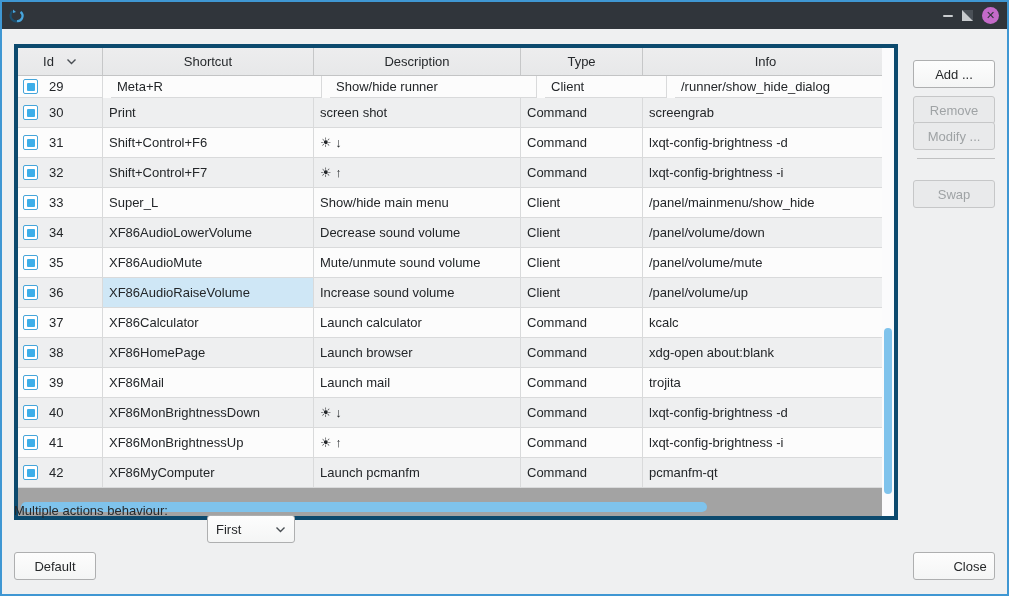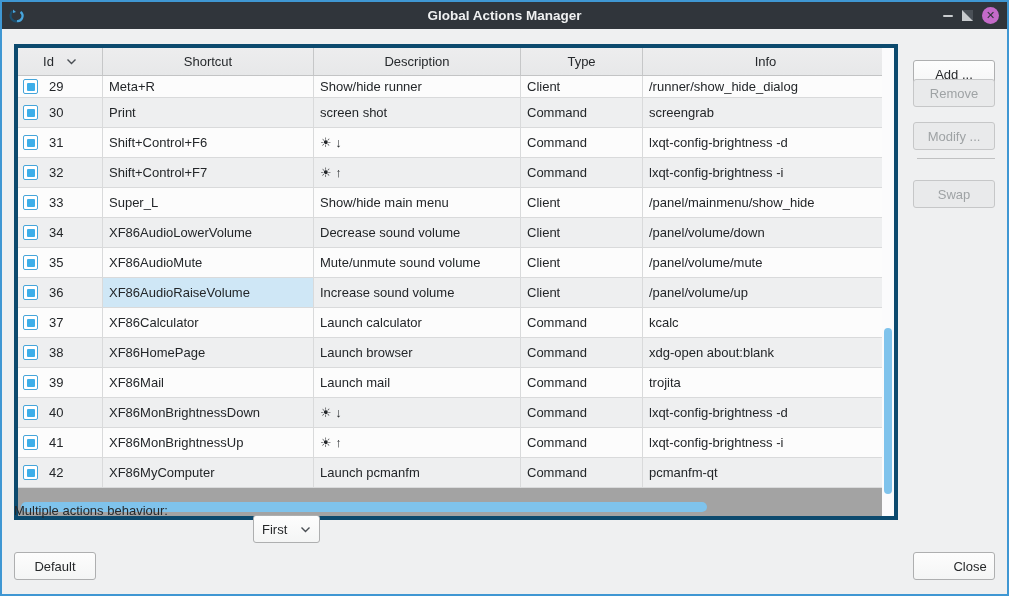--- a/index.html
+++ b/index.html
@@ -21,21 +21,21 @@
     border:4px solid #0c4a6e;background:#a3a3a3;box-sizing:border-box;overflow:hidden;}
   .thead{display:grid;grid-template-columns:85px 211px 207px 122px 1fr;height:28px;width:870px;
     background:linear-gradient(#ededee,#e7e8e9);border-bottom:1px solid #c3c4c5;box-sizing:border-box;}
   .th{display:flex;align-items:center;justify-content:center;font-size:13px;color:#26292c;
     border-right:1px solid #c6c7c8;gap:12px;box-sizing:border-box;}
   .th:last-child{border-right:none;}
   .tbody{width:870px;}
   .row{display:grid;grid-template-columns:85px 211px 207px 122px 1fr;height:30px;
     background:#fcfcfc;box-sizing:border-box;}
   .row.alt{background:#eeeff0;}
-  .row.clipped{height:22px;}
+  .row.clipped{height:22px;gap:8px;}
   .cell{display:flex;align-items:center;font-size:13px;color:#232629;
     border-right:1px solid #d9dadb;border-bottom:1px solid #d9dadb;
     padding-left:6px;box-sizing:border-box;white-space:nowrap;overflow:hidden;}
   .cell:last-child{border-right:none;}
   .row.clipped .cell{align-items:flex-end;padding-bottom:3px;}
   .cell.selected{background:#cfe7f6;}
   .id-cell{padding-left:5px;}
   .id-num{margin-left:11px;}
   .checkbox{width:13px;height:13px;border:1px solid #45a5da;border-radius:2px;background:#ffffff;
     display:inline-flex;align-items:center;justify-content:center;flex:0 0 auto;}
@@ -45,37 +45,36 @@
   .vthumb{position:absolute;left:2px;width:8px;top:280px;height:166px;background:#7fc3ec;border-radius:4px;}
   .hthumb{position:absolute;left:3px;bottom:4px;width:686px;height:10px;background:#7fc3ec;border-radius:5px;}
   
   .btn{position:absolute;width:82px;height:28px;border:1px solid #aeafb0;border-radius:3px;
     background:linear-gradient(#fdfdfd,#f4f5f5);font-size:13px;color:#26282a;
     font-family:inherit;display:flex;align-items:center;justify-content:center;box-sizing:border-box;}
   .btn.disabled{background:#e9eaeb;border-color:#c6c7c8;color:#9fa3a5;}
   .side-sep{position:absolute;left:915px;width:78px;height:1px;background:#c0c1c2;top:156px;}
   
   .behaviour-label{position:absolute;left:12px;top:501px;font-size:13px;color:#26292c;}
-  .combo{position:absolute;left:205px;top:513px;width:67px;height:28px;border:1px solid #aeafb0;
+  .combo{position:absolute;left:205px;top:513px;width:88px;height:28px;border:1px solid #aeafb0;
     border-radius:3px;background:linear-gradient(#fdfdfd,#f4f5f5);display:flex;align-items:center;
-    font-size:13px;color:#26282a;padding:0 8px;box-sizing:border-box;justify-content:space-between;margin-left:46px;}
+    font-size:13px;color:#26282a;padding:0 8px;box-sizing:border-box;justify-content:space-between;}
   svg.chev{display:block;}
 </style>
 </head>
 <body>
 
 <div class="window">
 
   <div class="titlebar">
     <svg class="app-icon" viewBox="0 0 18 18">
       <path d="M4.5 4 A 6 6 0 1 0 13 4.5" fill="none" stroke="#1d4f6e" stroke-width="2.2"></path>
       <path d="M12.5 5 A 5 5 0 0 1 9 14" fill="none" stroke="#4aa6dd" stroke-width="2.2"></path>
       <path d="M5 2.5 L5 6 L8 5 Z" fill="#4aa6dd"></path>
     </svg>
-    <div class="title-text">Global Actions Manager</div>
     <div class="tb-buttons">
       <div class="tb-min"></div>
       <div class="tb-restore"></div>
       <div class="tb-close">✕</div>
     </div>
   </div>
 
   <div class="table-frame">
     <div class="thead">
       <div class="th">
@@ -260,21 +259,21 @@
         </div>
       </div>
 
     <div class="vscroll">
       <div class="vthumb"></div>
     </div>
     <div class="hthumb"></div>
   </div>
 
   <button class="btn" style="left:911px;top:58px;">Add ...</button>
-  <button class="btn disabled" style="left:911px;top:77px;" disabled="">Remove</button>
+  <button class="btn disabled" style="left:911px;top:94px;" disabled="">Remove</button>
   <button class="btn disabled" style="left:911px;top:120px;" disabled="">Modify ...</button>
   <div class="side-sep"></div>
   <button class="btn disabled" style="left:911px;top:178px;" disabled="">Swap</button>
 
   <div class="behaviour-label">Multiple actions behaviour:</div>
   <div class="combo">
     <span>First</span>
     <svg class="chev" width="11" height="7" viewBox="0 0 11 7">
       <polyline points="1.5,1.5 5.5,5.5 9.5,1.5" fill="none" stroke="#4a4f54" stroke-width="1.4"></polyline>
     </svg>

